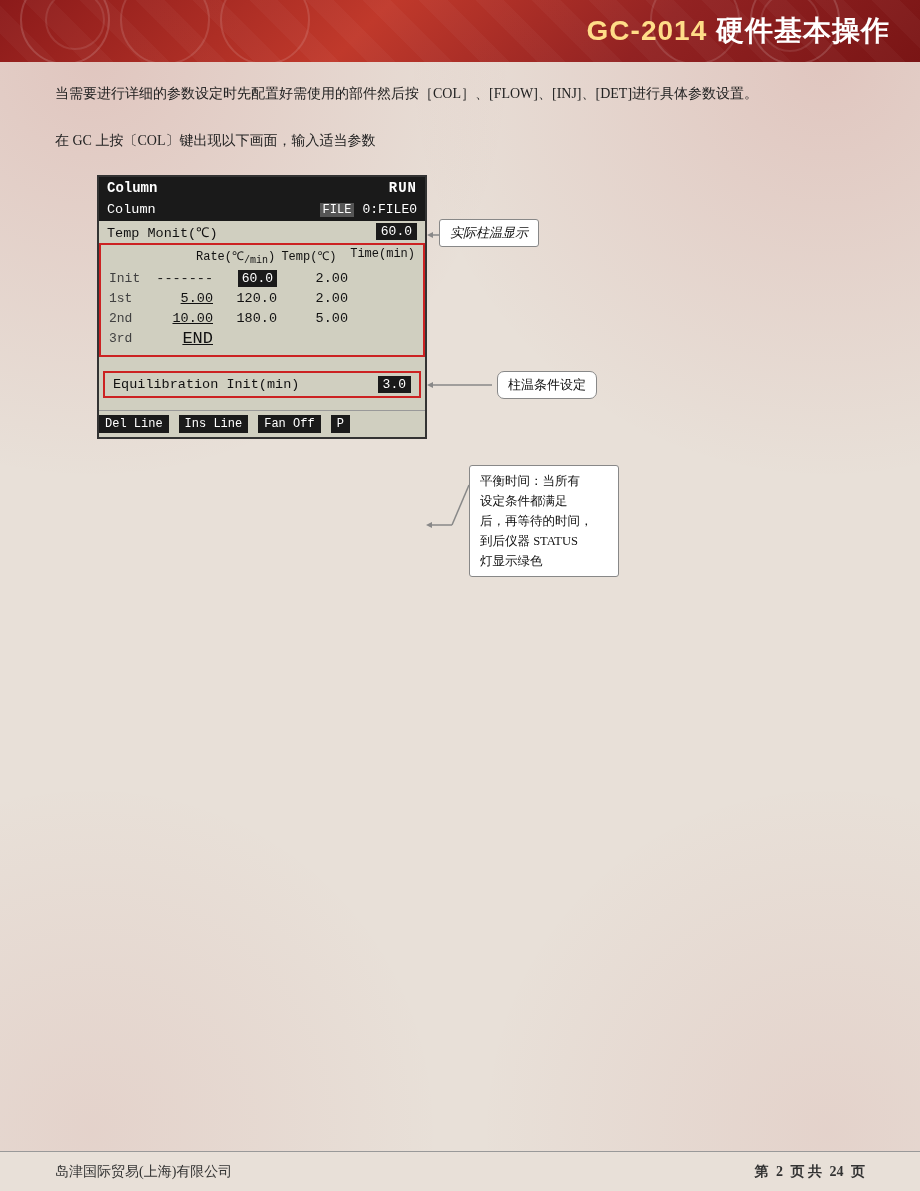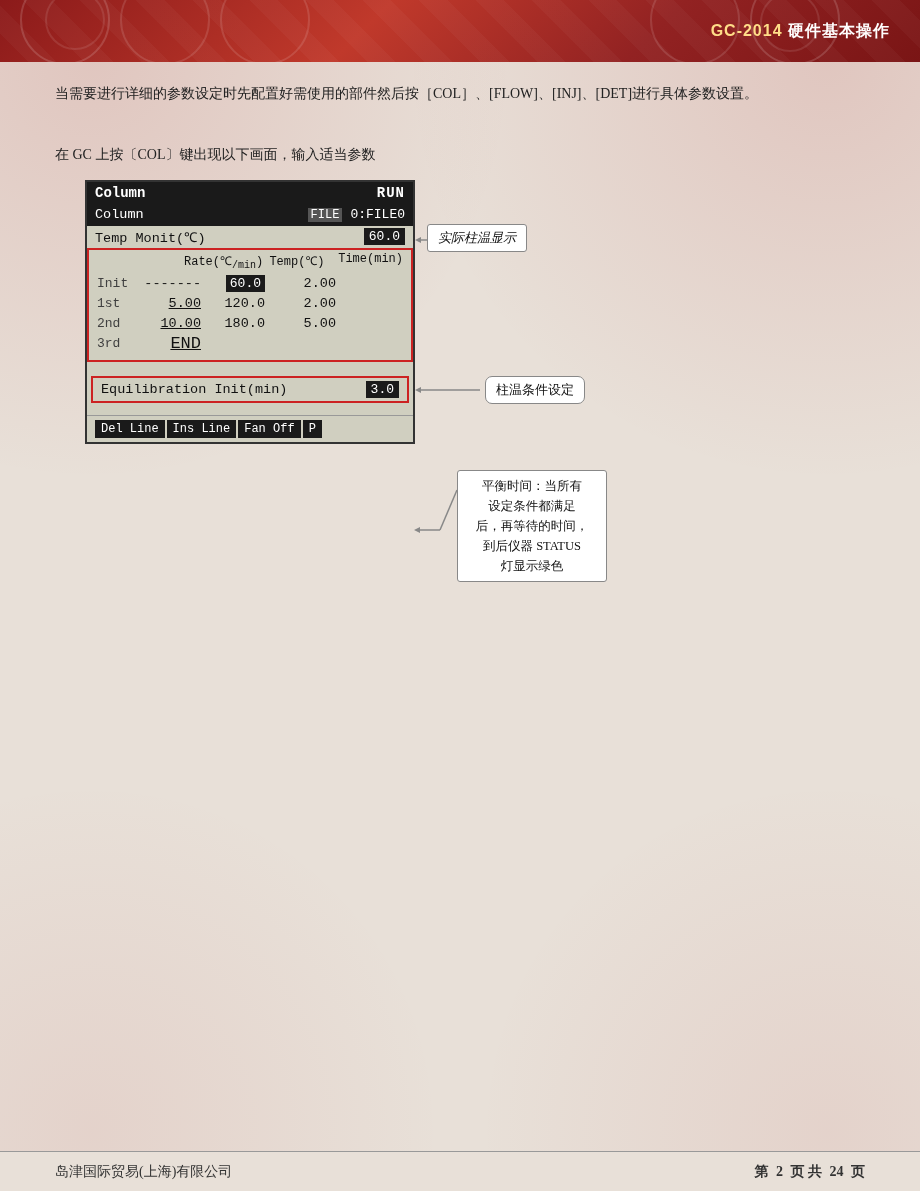--- a/index.html
+++ b/index.html
@@ -53,21 +53,21 @@
       pointer-events: none;
     }
 
     .header-circle {
       position: absolute;
       border-radius: 50%;
       border: 2px solid rgba(255,255,255,0.2);
     }
 
     .header-title {
-      font-size: 16px;
+      font-size: 28px;
       font-weight: bold;
       color: white;
       font-family: "SimHei", "黑体", sans-serif;
       position: relative;
       z-index: 1;
       letter-spacing: 1px;
     }
 
     .header-title .gc-num {
       color: #ffdd88;
@@ -78,51 +78,51 @@
       padding: 20px 55px 20px 55px;
       position: relative;
       z-index: 1;
     }
 
     
     .intro-text {
       font-size: 14px;
       color: #222;
       line-height: 1.7;
-      margin-bottom: 22px;
+      margin-bottom: 8px;
       font-family: "SimSun", "宋体", serif;
     }
 
     
     .section-title {
       font-size: 26px;
       font-weight: bold;
       color: #1a1a1a;
       margin-bottom: 14px;
       font-family: "SimHei", "黑体", sans-serif;
       border-bottom: 2px solid #c0392b;
       padding-bottom: 6px;
       display: inline-block;
     }
 
     .sub-text {
       font-size: 14px;
       color: #222;
-      margin-bottom: 16px;
+      margin-bottom: 25px;
       font-family: "SimSun", "宋体", serif;
     }
 
     
     .screen-area {
       display: flex;
       flex-direction: row;
       align-items: flex-start;
       gap: 0;
       position: relative;
-      margin-left: 30px;
+      margin-left: 42px;
     }
 
     
     .gc-screen {
       width: 330px;
       border: 2px solid #333;
       background: #d0cfc0;
       font-family: "Courier New", monospace;
       font-size: 13.5px;
       flex-shrink: 0;
@@ -249,22 +249,22 @@
       background: #1a1a1a;
       color: white;
       padding: 1px 5px;
       font-size: 13px;
     }
 
     
     .screen-buttons {
       display: flex;
       background: #d0cfc0;
-      padding: 4px 8px;
-      gap: 2px;
+      padding: 4px 0;
+      gap: 10px;
       border-top: 1px solid #999;
     }
 
     .screen-btn {
       background: #1a1a1a;
       color: white;
       padding: 2px 6px;
       font-size: 12px;
       font-family: "Courier New", monospace;
       border: none;
@@ -435,21 +435,21 @@
       </div>
     </div>
 
     <div style="position:absolute;left:400px;top:196px;">
       <div style="background:white;border:1.5px solid #888;border-radius:7px;padding:4px 10px;font-size:13px;font-family:'SimSun','宋体',serif;color:#111;white-space:nowrap;">
         <span>柱温条件设定</span>
       </div>
     </div>
 
     <div style="position:absolute;left:372px;top:290px;">
-      <div style="background:white;border:1.5px solid #888;border-radius:3px;padding:5px 10px;font-size:12.5px;font-family:'SimSun','宋体',serif;color:#111;line-height:1.6;min-width:150px;text-align:center;">
+      <div style="background:white;border:1.5px solid #888;border-radius:3px;padding:5px 10px;font-size:12.5px;font-family:'SimSun','宋体',serif;color:#111;line-height:1.6;min-width:150px;">
         <div>平衡时间：当所有</div>
         <div>设定条件都满足</div>
         <div>后，再等待的时间，</div>
         <div>到后仪器 STATUS</div>
         <div>灯显示绿色</div>
       </div>
     </div>
 
   </div>
   

